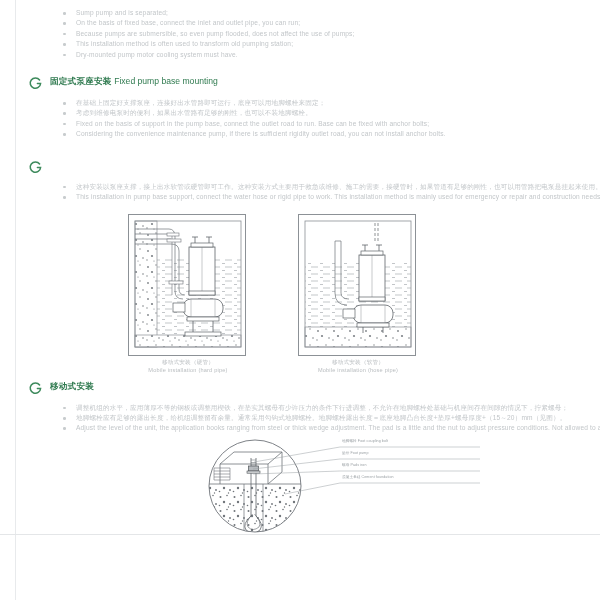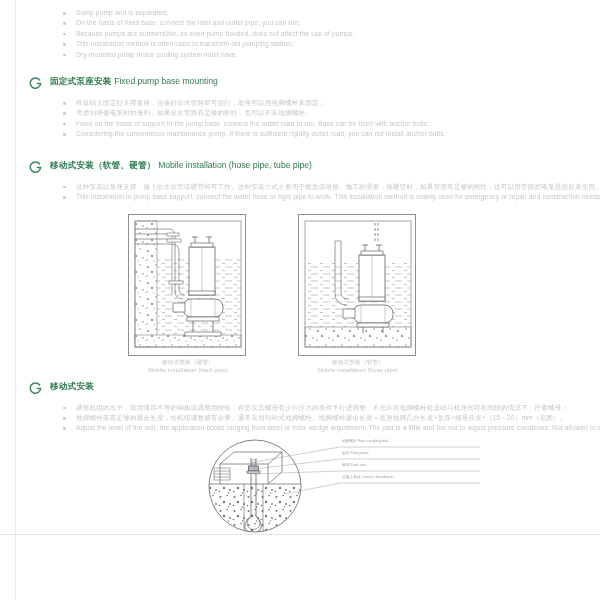--- a/index.html
+++ b/index.html
@@ -143,24 +143,20 @@
     <li class="cn">考虑到维修电泵时的便利，如果出水管路有足够的刚性，也可以不装地脚螺栓。</li>
     <li>Fixed on the basis of support in the pump base, connect the outlet road to run. Base can be fixed with anchor bolts;</li>
     <li>Considering the convenience maintenance pump, if there is sufficient rigidity outlet road, you can not install anchor bolts.</li>
   </ul>
 
   <div class="section-head" style="margin-top:20px;">
     <span class="c-icon">
       <svg width="15" height="15" viewBox="0 0 15 15">
         <path d="M11.6 4.0 A5.2 5.2 0 1 0 12.6 7.5 L9.4 7.5" fill="none" stroke="#3d8a5c" stroke-width="1.5" stroke-linecap="round"></path>
       </svg>
-    </span>
-    <span class="head-text">
-      <span>移动式安装（软管、硬管）</span>
-      <span class="en">Mobile installation (hose pipe, tube pipe)</span>
     </span>
   </div>
 
   <ul class="bullets" style="margin-top:6px;">
     <li class="cn wrap" style="width:430px;">这种安装以泵座支撑，接上出水软管或硬管即可工作。这种安装方式主要用于救急或维修、施工的需要，接硬管时，如果管道有足够的刚性，也可以用管路把电泵悬挂起来使用。</li>
     <li class="wrap" style="width:432px;">This installation in pump base support, connect the water hose or rigid pipe to work. This installation method is mainly used for emergency or repair and construction needs. When connected to the tube, if the pipe has sufficient rigidity, the pump conduit can be used together suspended.</li>
   </ul>
 
   <div class="diagram-row" style="margin-top:12px;">
 

